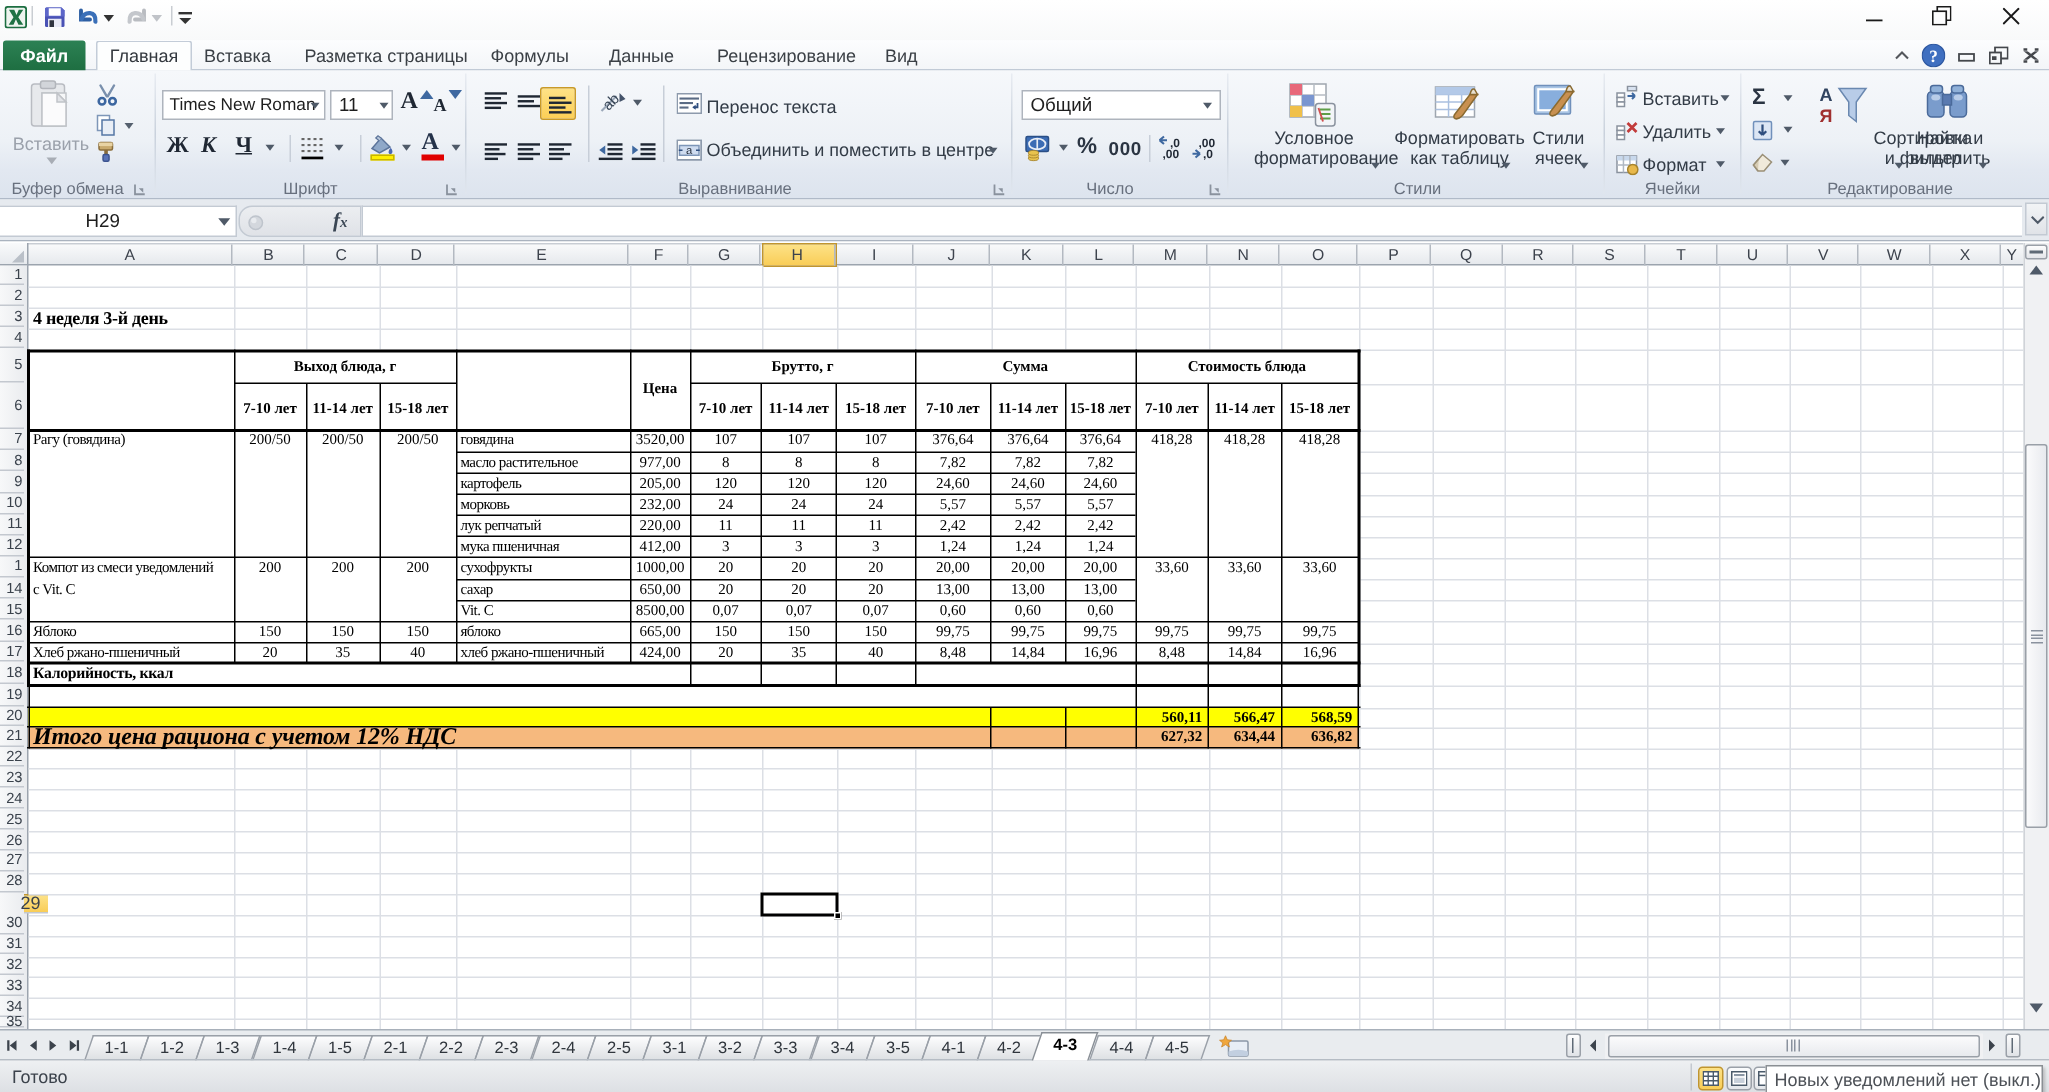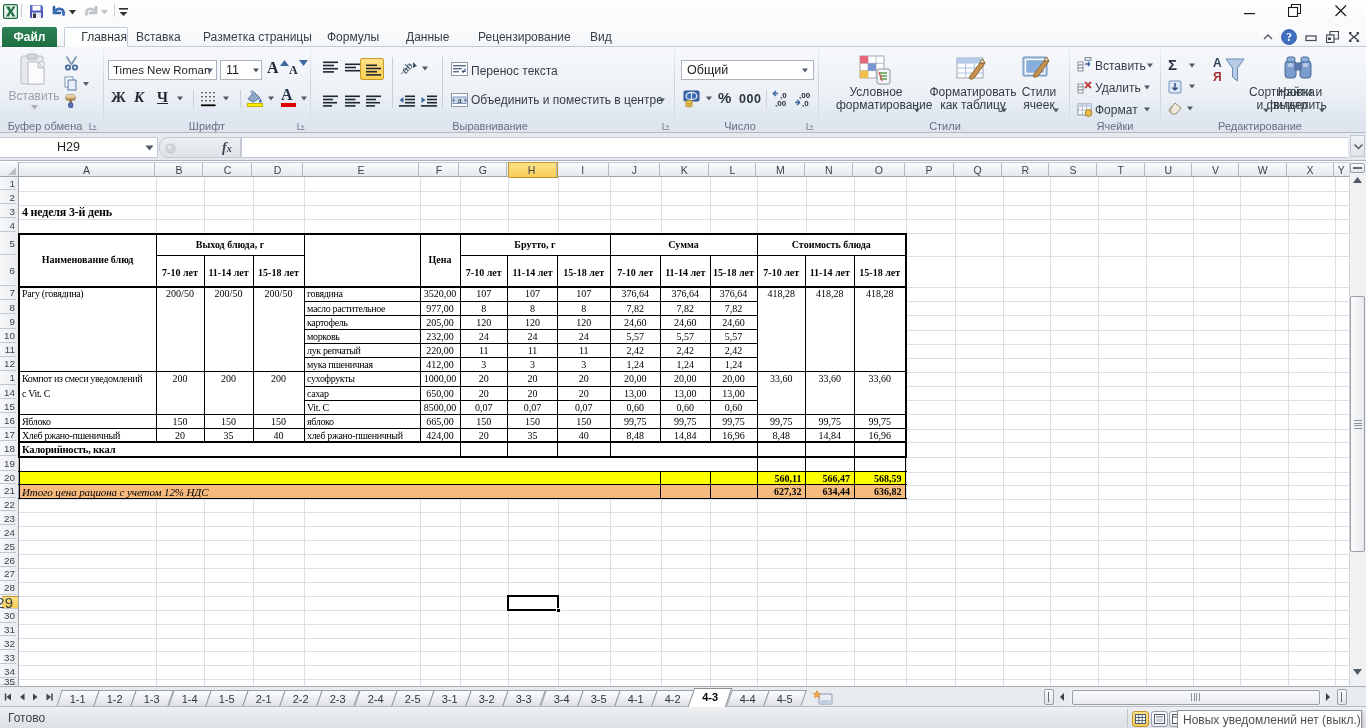--- a/index.html
+++ b/index.html
@@ -46,21 +46,21 @@
       <rect x="0.5" y="3.5" width="9" height="9" fill="none" stroke="#1a1a1a" stroke-width="1.1"></rect>
       <path d="M3.5 3.5 L3.5 0.5 L12.5 0.5 L12.5 9.5 L9.5 9.5" fill="none" stroke="#1a1a1a" stroke-width="1.1"></path>
     </svg>
 <svg class="ab" style="left:1335px;top:5px" width="12" height="12" viewBox="0 0 12 12">
       <path d="M0.5 0.5 L11 11 M11 0.5 L0.5 11" stroke="#1a1a1a" stroke-width="1.2"></path>
     </svg>
 </div>
 <div class="ab" style="left:0;top:27px;width:1366px;height:20px;background:linear-gradient(#fcfdfe,#f3f5f8)">
 <div style="position:absolute;left:0px;top:19px;width:1366px;height:1px;background:#c1cad6"></div>
 <div style="position:absolute;left:2px;top:0;width:55px;height:20px;background:linear-gradient(#2c8154,#1e6e41);border-radius:2px 2px 0 0;color:#fff;font-size:12px;font-weight:bold;text-align:center;line-height:20px">Файл</div>
-<div style="position:absolute;left:64px;top:0;width:64px;height:20px;background:#fdfefe;border:1px solid #c3ccd8;border-bottom:none;border-radius:2px 2px 0 0;color:#33383e;font-size:12px;text-align:right;line-height:19px">Главная</div>
+<div style="position:absolute;left:64px;top:0;width:64px;height:20px;background:#fdfefe;border:1px solid #c3ccd8;border-bottom:none;border-radius:2px 2px 0 0;color:#33383e;font-size:12px;text-align:center;line-height:19px">Главная</div>
 <div style="position:absolute;left:136px;top:0;height:20px;color:#3b4046;font-size:12px;line-height:20px">Вставка</div>
 <div style="position:absolute;left:203px;top:0;height:20px;color:#3b4046;font-size:12px;line-height:20px">Разметка страницы</div>
 <div style="position:absolute;left:327px;top:0;height:20px;color:#3b4046;font-size:12px;line-height:20px">Формулы</div>
 <div style="position:absolute;left:406px;top:0;height:20px;color:#3b4046;font-size:12px;line-height:20px">Данные</div>
 <div style="position:absolute;left:478px;top:0;height:20px;color:#3b4046;font-size:12px;line-height:20px">Рецензирование</div>
 <div style="position:absolute;left:590px;top:0;height:20px;color:#3b4046;font-size:12px;line-height:20px">Вид</div>
 <svg class="ab" style="left:1263px;top:6px" width="10" height="8" viewBox="0 0 10 8">
       <path d="M1 6 L5 2 L9 6" fill="none" stroke="#53565b" stroke-width="1.4"></path>
     </svg>
 <svg class="ab" style="left:1281px;top:2px" width="16" height="16" viewBox="0 0 16 16">
@@ -507,21 +507,21 @@
 <div style="position:absolute;left:0;top:295.5px;width:16px;height:14px;border-bottom:1px solid #c3c8cf;font-size:9.8px;color:#3a424c;display:flex;align-items:center;justify-content:flex-end;padding-right:1px">19</div>
 <div style="position:absolute;left:0;top:310.5px;width:16px;height:12px;border-bottom:1px solid #c3c8cf;font-size:9.8px;color:#3a424c;display:flex;align-items:center;justify-content:flex-end;padding-right:1px">20</div>
 <div style="position:absolute;left:0;top:323.5px;width:16px;height:13px;border-bottom:1px solid #c3c8cf;font-size:9.8px;color:#3a424c;display:flex;align-items:center;justify-content:flex-end;padding-right:1px">21</div>
 <div style="position:absolute;left:0;top:337.5px;width:16px;height:12.9px;border-bottom:1px solid #c3c8cf;font-size:9.8px;color:#3a424c;display:flex;align-items:center;justify-content:flex-end;padding-right:1px">22</div>
 <div style="position:absolute;left:0;top:351.4px;width:16px;height:12.9px;border-bottom:1px solid #c3c8cf;font-size:9.8px;color:#3a424c;display:flex;align-items:center;justify-content:flex-end;padding-right:1px">23</div>
 <div style="position:absolute;left:0;top:365.3px;width:16px;height:12.9px;border-bottom:1px solid #c3c8cf;font-size:9.8px;color:#3a424c;display:flex;align-items:center;justify-content:flex-end;padding-right:1px">24</div>
 <div style="position:absolute;left:0;top:379.2px;width:16px;height:12.9px;border-bottom:1px solid #c3c8cf;font-size:9.8px;color:#3a424c;display:flex;align-items:center;justify-content:flex-end;padding-right:1px">25</div>
 <div style="position:absolute;left:0;top:393.1px;width:16px;height:12.9px;border-bottom:1px solid #c3c8cf;font-size:9.8px;color:#3a424c;display:flex;align-items:center;justify-content:flex-end;padding-right:1px">26</div>
 <div style="position:absolute;left:0;top:407px;width:16px;height:12.9px;border-bottom:1px solid #c3c8cf;font-size:9.8px;color:#3a424c;display:flex;align-items:center;justify-content:flex-end;padding-right:1px">27</div>
 <div style="position:absolute;left:0;top:420.9px;width:16px;height:12.9px;border-bottom:1px solid #c3c8cf;font-size:9.8px;color:#3a424c;display:flex;align-items:center;justify-content:flex-end;padding-right:1px">28</div>
-<div style="position:absolute;left:2px;top:434.8px;width:16px;height:12.9px;background:linear-gradient(#fde287,#f9cd57);border-top:1px solid #c0952f;border-bottom:1px solid #c0952f;border-bottom:1px solid #c3c8cf;font-size:15px;color:#3a424c;display:flex;align-items:center;justify-content:flex-end;padding-right:5px">29</div>
+<div style="position:absolute;left:16px;top:434.8px;width:16px;height:12.9px;background:linear-gradient(#fde287,#f9cd57);border-top:1px solid #c0952f;border-bottom:1px solid #c0952f;border-bottom:1px solid #c3c8cf;font-size:12px;color:#3a424c;display:flex;align-items:center;justify-content:flex-end;padding-right:5px">29</div>
 <div style="position:absolute;left:0;top:448.7px;width:16px;height:12.9px;border-bottom:1px solid #c3c8cf;font-size:9.8px;color:#3a424c;display:flex;align-items:center;justify-content:flex-end;padding-right:1px">30</div>
 <div style="position:absolute;left:0;top:462.6px;width:16px;height:12.9px;border-bottom:1px solid #c3c8cf;font-size:9.8px;color:#3a424c;display:flex;align-items:center;justify-content:flex-end;padding-right:1px">31</div>
 <div style="position:absolute;left:0;top:476.5px;width:16px;height:12.9px;border-bottom:1px solid #c3c8cf;font-size:9.8px;color:#3a424c;display:flex;align-items:center;justify-content:flex-end;padding-right:1px">32</div>
 <div style="position:absolute;left:0;top:490.4px;width:16px;height:12.9px;border-bottom:1px solid #c3c8cf;font-size:9.8px;color:#3a424c;display:flex;align-items:center;justify-content:flex-end;padding-right:1px">33</div>
 <div style="position:absolute;left:0;top:504.3px;width:16px;height:12.9px;border-bottom:1px solid #c3c8cf;font-size:9.8px;color:#3a424c;display:flex;align-items:center;justify-content:flex-end;padding-right:1px">34</div>
 <div style="position:absolute;left:0;top:518.2px;width:16px;height:5.8px;border-bottom:1px solid #c3c8cf;font-size:9.8px;color:#3a424c;display:flex;align-items:center;justify-content:flex-end;padding-right:1px">35</div>
 <div style="position:absolute;left:156px;top:16px;width:1px;height:509px;background:#dcdfe5"></div>
 <div style="position:absolute;left:204px;top:16px;width:1px;height:509px;background:#dcdfe5"></div>
 <div style="position:absolute;left:253px;top:16px;width:1px;height:509px;background:#dcdfe5"></div>
 <div style="position:absolute;left:304px;top:16px;width:1px;height:509px;background:#dcdfe5"></div>
@@ -616,21 +616,20 @@
 <div style="position:absolute;left:660px;top:94.5px;width:1px;height:186.5px;background:#000"></div>
 <div style="position:absolute;left:660px;top:310.5px;width:1px;height:27px;background:#000"></div>
 <div style="position:absolute;left:709.5px;top:94.5px;width:1px;height:186.5px;background:#000"></div>
 <div style="position:absolute;left:709.5px;top:310.5px;width:1px;height:27px;background:#000"></div>
 <div style="position:absolute;left:756.5px;top:72px;width:1px;height:265.5px;background:#000"></div>
 <div style="position:absolute;left:805px;top:94.5px;width:1px;height:243px;background:#000"></div>
 <div style="position:absolute;left:853.5px;top:94.5px;width:1px;height:243px;background:#000"></div>
 <div style="position:absolute;left:904.75px;top:296.5px;width:1.5px;height:41px;background:#000"></div>
 <div style="position:absolute;left:18.5px;top:296.5px;width:1px;height:41px;background:#000"></div>
 <div style="position:absolute;left:19px;top:44px;width:234px;height:14px;font-family:Liberation Serif,serif;font-size:12px;color:#000;overflow:visible;white-space:nowrap;letter-spacing:-0.2px;font-weight:bold;display:flex;align-items:center;justify-content:flex-start;padding-left:3px;">4 неделя 3-й день</div>
-<div style="position:absolute;left:19px;top:72px;width:137px;height:53.5px;font-family:Liberation Serif,serif;font-size:10px;color:#000;overflow:visible;white-space:nowrap;font-weight:bold;display:flex;align-items:center;justify-content:center;">Наименование блюд</div>
 <div style="position:absolute;left:156px;top:72px;width:148px;height:22.5px;font-family:Liberation Serif,serif;font-size:10px;color:#000;overflow:visible;white-space:nowrap;font-weight:bold;display:flex;align-items:center;justify-content:center;">Выход блюда, г</div>
 <div style="position:absolute;left:156px;top:96px;width:48px;height:31px;font-family:Liberation Serif,serif;font-size:10px;color:#000;overflow:visible;white-space:nowrap;font-weight:bold;display:flex;align-items:center;justify-content:center;">7-10 лет</div>
 <div style="position:absolute;left:204px;top:96px;width:49px;height:31px;font-family:Liberation Serif,serif;font-size:10px;color:#000;overflow:visible;white-space:nowrap;font-weight:bold;display:flex;align-items:center;justify-content:center;">11-14 лет</div>
 <div style="position:absolute;left:253px;top:96px;width:51px;height:31px;font-family:Liberation Serif,serif;font-size:10px;color:#000;overflow:visible;white-space:nowrap;font-weight:bold;display:flex;align-items:center;justify-content:center;">15-18 лет</div>
 <div style="position:absolute;left:420px;top:72px;width:40px;height:53.5px;font-family:Liberation Serif,serif;font-size:10px;color:#000;overflow:visible;white-space:nowrap;font-weight:bold;display:flex;align-items:center;justify-content:center;">Цена</div>
 <div style="position:absolute;left:460px;top:72px;width:150px;height:22.5px;font-family:Liberation Serif,serif;font-size:10px;color:#000;overflow:visible;white-space:nowrap;font-weight:bold;display:flex;align-items:center;justify-content:center;">Брутто, г</div>
 <div style="position:absolute;left:460px;top:96px;width:47.5px;height:31px;font-family:Liberation Serif,serif;font-size:10px;color:#000;overflow:visible;white-space:nowrap;font-weight:bold;display:flex;align-items:center;justify-content:center;">7-10 лет</div>
 <div style="position:absolute;left:507.5px;top:96px;width:50px;height:31px;font-family:Liberation Serif,serif;font-size:10px;color:#000;overflow:visible;white-space:nowrap;font-weight:bold;display:flex;align-items:center;justify-content:center;">11-14 лет</div>
 <div style="position:absolute;left:557.5px;top:96px;width:52.5px;height:31px;font-family:Liberation Serif,serif;font-size:10px;color:#000;overflow:visible;white-space:nowrap;font-weight:bold;display:flex;align-items:center;justify-content:center;">15-18 лет</div>
 <div style="position:absolute;left:610px;top:72px;width:147px;height:22.5px;font-family:Liberation Serif,serif;font-size:10px;color:#000;overflow:visible;white-space:nowrap;font-weight:bold;display:flex;align-items:center;justify-content:center;">Сумма</div>
@@ -752,21 +751,21 @@
 <div style="position:absolute;left:757px;top:253px;width:48.5px;height:14.5px;font-family:Liberation Serif,serif;font-size:10px;color:#000;overflow:visible;white-space:nowrap;display:flex;align-items:center;justify-content:center;">99,75</div>
 <div style="position:absolute;left:757px;top:267.5px;width:48.5px;height:13.5px;font-family:Liberation Serif,serif;font-size:10px;color:#000;overflow:visible;white-space:nowrap;display:flex;align-items:center;justify-content:center;">8,48</div>
 <div style="position:absolute;left:805.5px;top:125.5px;width:48.5px;height:14.5px;font-family:Liberation Serif,serif;font-size:10px;color:#000;overflow:visible;white-space:nowrap;display:flex;align-items:center;justify-content:center;">418,28</div>
 <div style="position:absolute;left:805.5px;top:210.5px;width:48.5px;height:14.5px;font-family:Liberation Serif,serif;font-size:10px;color:#000;overflow:visible;white-space:nowrap;display:flex;align-items:center;justify-content:center;">33,60</div>
 <div style="position:absolute;left:805.5px;top:253px;width:48.5px;height:14.5px;font-family:Liberation Serif,serif;font-size:10px;color:#000;overflow:visible;white-space:nowrap;display:flex;align-items:center;justify-content:center;">99,75</div>
 <div style="position:absolute;left:805.5px;top:267.5px;width:48.5px;height:13.5px;font-family:Liberation Serif,serif;font-size:10px;color:#000;overflow:visible;white-space:nowrap;display:flex;align-items:center;justify-content:center;">14,84</div>
 <div style="position:absolute;left:854px;top:125.5px;width:51.5px;height:14.5px;font-family:Liberation Serif,serif;font-size:10px;color:#000;overflow:visible;white-space:nowrap;display:flex;align-items:center;justify-content:center;">418,28</div>
 <div style="position:absolute;left:854px;top:210.5px;width:51.5px;height:14.5px;font-family:Liberation Serif,serif;font-size:10px;color:#000;overflow:visible;white-space:nowrap;display:flex;align-items:center;justify-content:center;">33,60</div>
 <div style="position:absolute;left:854px;top:253px;width:51.5px;height:14.5px;font-family:Liberation Serif,serif;font-size:10px;color:#000;overflow:visible;white-space:nowrap;display:flex;align-items:center;justify-content:center;">99,75</div>
 <div style="position:absolute;left:854px;top:267.5px;width:51.5px;height:13.5px;font-family:Liberation Serif,serif;font-size:10px;color:#000;overflow:visible;white-space:nowrap;display:flex;align-items:center;justify-content:center;">16,96</div>
-<div style="position:absolute;left:19px;top:323.5px;width:591px;height:14px;font-family:Liberation Serif,serif;font-size:11px;color:#000;overflow:visible;white-space:nowrap;letter-spacing:-0.1px;font-weight:normal;font-style:italic;display:flex;align-items:center;justify-content:flex-start;padding-left:3px;">Итого цена рациона с учетом 12% НДС</div>
+<div style="position:absolute;left:19px;top:323.5px;width:591px;height:14px;font-family:Liberation Serif,serif;font-size:16px;color:#000;overflow:visible;white-space:nowrap;letter-spacing:-0.1px;font-weight:bold;font-style:italic;display:flex;align-items:center;justify-content:flex-start;padding-left:3px;">Итого цена рациона с учетом 12% НДС</div>
 <div style="position:absolute;left:757px;top:310.5px;width:48.5px;height:13px;font-family:Liberation Serif,serif;font-size:10px;color:#000;overflow:visible;white-space:nowrap;font-weight:bold;display:flex;align-items:center;justify-content:flex-end;padding-right:4px;">560,11</div>
 <div style="position:absolute;left:757px;top:323.5px;width:48.5px;height:14px;font-family:Liberation Serif,serif;font-size:10px;color:#000;overflow:visible;white-space:nowrap;font-weight:bold;display:flex;align-items:center;justify-content:flex-end;padding-right:4px;">627,32</div>
 <div style="position:absolute;left:805.5px;top:310.5px;width:48.5px;height:13px;font-family:Liberation Serif,serif;font-size:10px;color:#000;overflow:visible;white-space:nowrap;font-weight:bold;display:flex;align-items:center;justify-content:flex-end;padding-right:4px;">566,47</div>
 <div style="position:absolute;left:805.5px;top:323.5px;width:48.5px;height:14px;font-family:Liberation Serif,serif;font-size:10px;color:#000;overflow:visible;white-space:nowrap;font-weight:bold;display:flex;align-items:center;justify-content:flex-end;padding-right:4px;">634,44</div>
 <div style="position:absolute;left:854px;top:310.5px;width:51.5px;height:13px;font-family:Liberation Serif,serif;font-size:10px;color:#000;overflow:visible;white-space:nowrap;font-weight:bold;display:flex;align-items:center;justify-content:flex-end;padding-right:4px;">568,59</div>
 <div style="position:absolute;left:854px;top:323.5px;width:51.5px;height:14px;font-family:Liberation Serif,serif;font-size:10px;color:#000;overflow:visible;white-space:nowrap;font-weight:bold;display:flex;align-items:center;justify-content:flex-end;padding-right:4px;">636,82</div>
 <div style="position:absolute;left:506.5px;top:434.3px;width:52px;height:15.4px;border:2px solid #000;background:#fff"></div>
 <div style="position:absolute;left:555.5px;top:446.7px;width:5px;height:5px;background:#000;border:1px solid #fff"></div>
 <div style="position:absolute;left:1349px;top:1px;width:17px;height:524px;background:#f0f1f3;border-left:1px solid #d0d3d8"></div>
 <div style="position:absolute;left:1350px;top:2px;width:15px;height:10px;background:linear-gradient(#fdfdfd,#e4e6ea);border:1px solid #9aa0a8;border-radius:2px"></div>

